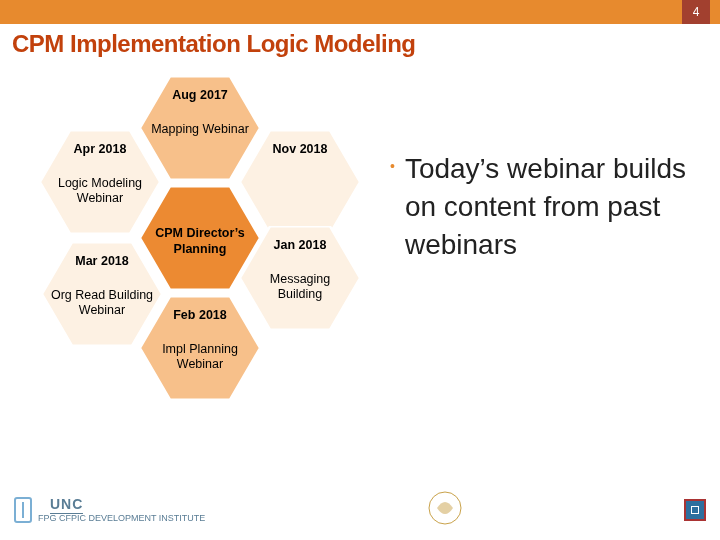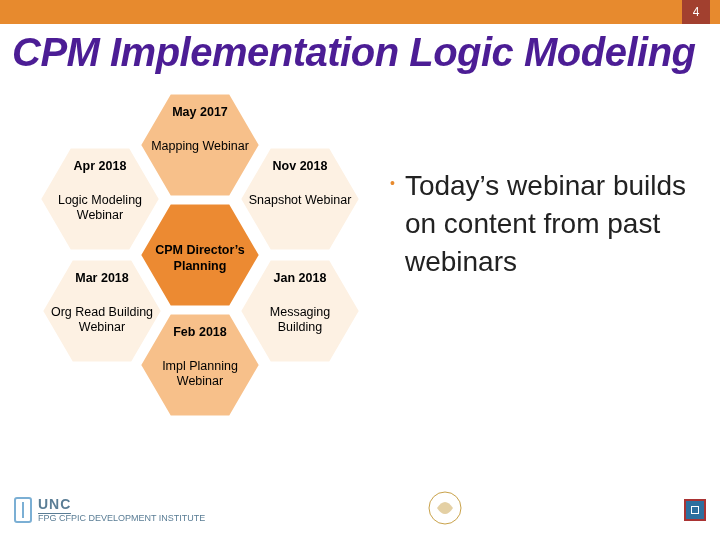--- a/index.html
+++ b/index.html
@@ -1,36 +1,36 @@
 <!DOCTYPE html>
 <html><head>
 <meta charset="utf-8">
 <style>
   * { margin: 0; padding: 0; box-sizing: border-box; }
   html, body { width: 720px; height: 540px; font-family: Arial, Helvetica, sans-serif; background: #fff; overflow: hidden; }
   .topbar { height: 24px; background: #e78a2e; position: relative; }
   .pagebox { position: absolute; top: 0; right: 10px; width: 28px; height: 24px; background: #a2402f; color: #fff; font-size: 12px; display: flex; align-items: center; justify-content: center; }
   .title-wrap { padding: 6px 12px 0; }
-  .title { color: #4c1d95; font-size: 40px; font-weight: bold; letter-spacing: -0.5px; font-style: italic; }
+  .title { color: #c2410c; font-size: 24px; font-weight: bold; letter-spacing: -0.5px; }
   .content { position: relative; height: 440px; }
   .bullet-area { position: absolute; left: 390px; top: 92px; right: 18px; }
   .bullet-row { display: flex; align-items: flex-start; }
   .bullet-dot { color: #e78a2e; font-size: 14px; margin-right: 10px; line-height: 32px; }
   .bullet-text { font-size: 28px; color: #222; line-height: 1.35; }
   .hex-area { position: absolute; left: 10px; top: 0; width: 360px; height: 420px; }
   .hex { position: absolute; width: 120px; height: 104px; text-align: center; }
   .hex svg { position: absolute; inset: 0; width: 100%; height: 100%; }
   .hex .lab { position: relative; z-index: 2; padding: 12px 8px 0; font-size: 12.5px; line-height: 1.25; color: #000; font-weight: bold; }
   .hex .lab .sub { font-weight: normal; display: block; margin-top: 18px; }
   .footer { position: absolute; left: 0; right: 0; bottom: 6px; height: 48px; display: flex; align-items: center; justify-content: space-between; padding: 0 14px; }
   .logo-unc { display: flex; align-items: center; gap: 6px; color: #7bafd4; }
   .unc-mark { width: 18px; height: 26px; border: 2px solid #7bafd4; border-radius: 3px; position: relative; }
   .unc-mark::before { content: ""; position: absolute; width: 2px; background: #7bafd4; top: 3px; bottom: 3px; left: 6px; }
   .unc-text { font-size: 9px; line-height: 1.05; color: #5a7d95; }
-  .unc-text .big { font-size: 14px; font-weight: bold; letter-spacing: 1px; border-bottom: 1px solid #5a7d95; padding-bottom: 1px; display: inline-block; }
+  .unc-text .big { font-size: 14px; font-weight: bold; letter-spacing: 1px; border-bottom: 1px solid #5a7d95; padding-bottom: 1px; display: inline-block; margin-left: 12px; }
   .center-logo { text-align: center; font-size: 7px; color: #888; }
   .cfpic { display: flex; align-items: center; gap: 6px; }
   .cfpic-sq { width: 22px; height: 22px; background: #2d6f9e; border: 2px solid #a33; position: relative; }
   .cfpic-sq::after { content: ""; position: absolute; inset: 5px; border: 1px solid #fff; }
   .cfpic-text { font-size: 8px; color: #555; line-height: 1.1; }
   .cfpic-text .big { font-size: 12px; font-weight: bold; color: #2d6f9e; }
 </style>
 </head>
 <body>
 
@@ -42,54 +42,54 @@
   <h1 class="title">CPM Implementation Logic Modeling</h1>
 </div>
 
 <div class="content">
   <div class="hex-area">
 
     <div class="hex" style="left:130px; top:18px;">
       <svg viewBox="0 0 100 86">
           <polygon points="25,0 75,0 100,43 75,86 25,86 0,43" fill="#f7c08a" stroke="#fff" stroke-width="2"></polygon>
         </svg>
-      <div class="lab"><span>May 2017</span><span class="sub">Mapping Webinar</span></div>
+      <div class="lab"><span>Aug 2017</span><span class="sub">Mapping Webinar</span></div>
     </div>
 
     <div class="hex" style="left:30px; top:72px;">
       <svg viewBox="0 0 100 86">
           <polygon points="25,0 75,0 100,43 75,86 25,86 0,43" fill="#fdf1e3" stroke="#fff" stroke-width="2"></polygon>
         </svg>
       <div class="lab"><span>Apr 2018</span><span class="sub">Logic Modeling Webinar</span></div>
     </div>
 
     <div class="hex" style="left:230px; top:72px;">
       <svg viewBox="0 0 100 86">
           <polygon points="25,0 75,0 100,43 75,86 25,86 0,43" fill="#fdf1e3" stroke="#fff" stroke-width="2"></polygon>
         </svg>
-      <div class="lab"><span>Nov 2018</span><span class="sub">Snapshot Webinar</span></div>
+      <div class="lab"><span>Nov 2018</span></div>
     </div>
 
     <div class="hex" style="left:130px; top:128px;">
       <svg viewBox="0 0 100 86">
           <polygon points="25,0 75,0 100,43 75,86 25,86 0,43" fill="#ec8a32" stroke="#fff" stroke-width="2"></polygon>
         </svg>
       <div class="lab" style="padding-top:22px;">
           <span class="sub" style="font-weight:bold;">CPM Director’s Planning</span>
         </div>
     </div>
 
     <div class="hex" style="left:32px; top:184px;">
       <svg viewBox="0 0 100 86">
           <polygon points="25,0 75,0 100,43 75,86 25,86 0,43" fill="#fdf1e3" stroke="#fff" stroke-width="2"></polygon>
         </svg>
       <div class="lab"><span>Mar 2018</span><span class="sub">Org Read Building Webinar</span></div>
     </div>
 
-    <div class="hex" style="left:230px; top:184px;">
+    <div class="hex" style="left:230px; top:168px;">
       <svg viewBox="0 0 100 86">
           <polygon points="25,0 75,0 100,43 75,86 25,86 0,43" fill="#fdf1e3" stroke="#fff" stroke-width="2"></polygon>
         </svg>
       <div class="lab"><span>Jan 2018</span><span class="sub">Messaging Building</span></div>
     </div>
 
     <div class="hex" style="left:130px; top:238px;">
       <svg viewBox="0 0 100 86">
           <polygon points="25,0 75,0 100,43 75,86 25,86 0,43" fill="#f7c08a" stroke="#fff" stroke-width="2"></polygon>
         </svg>

